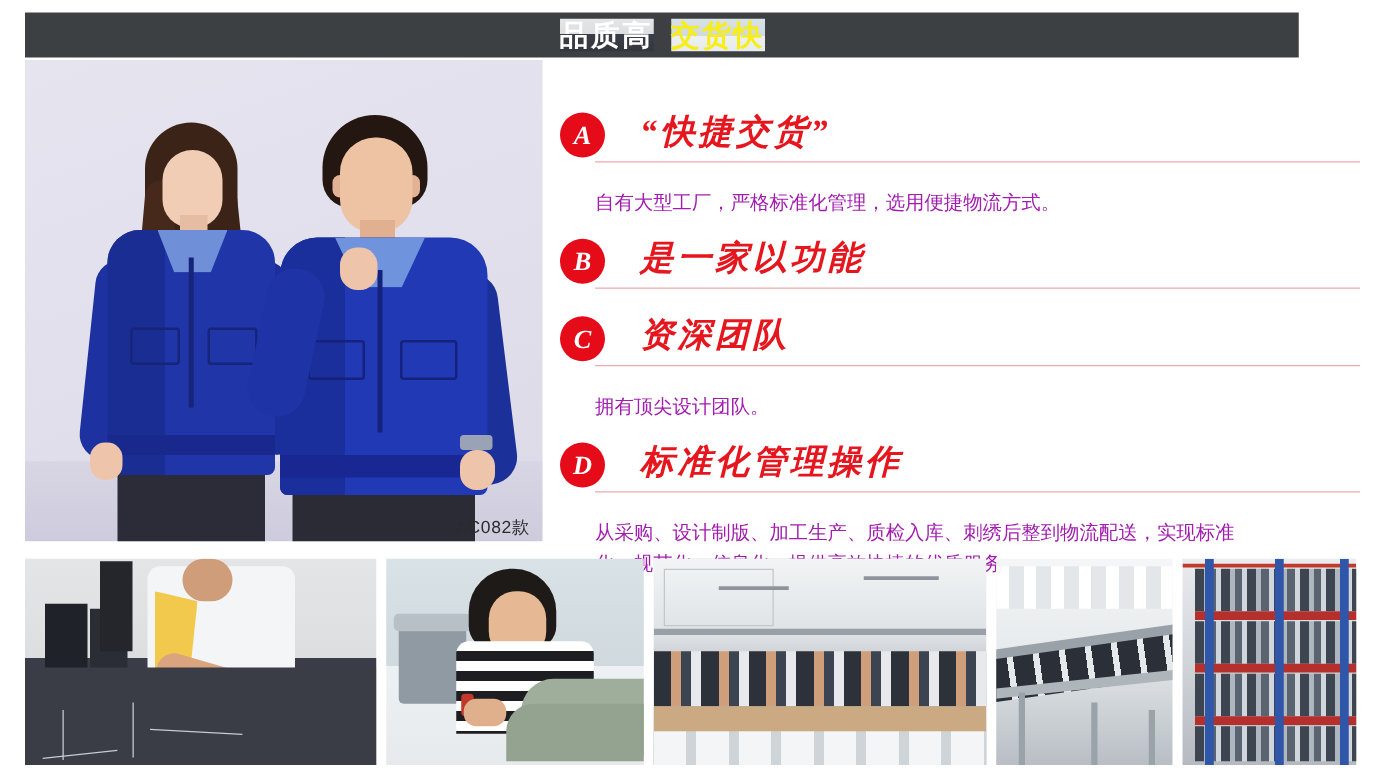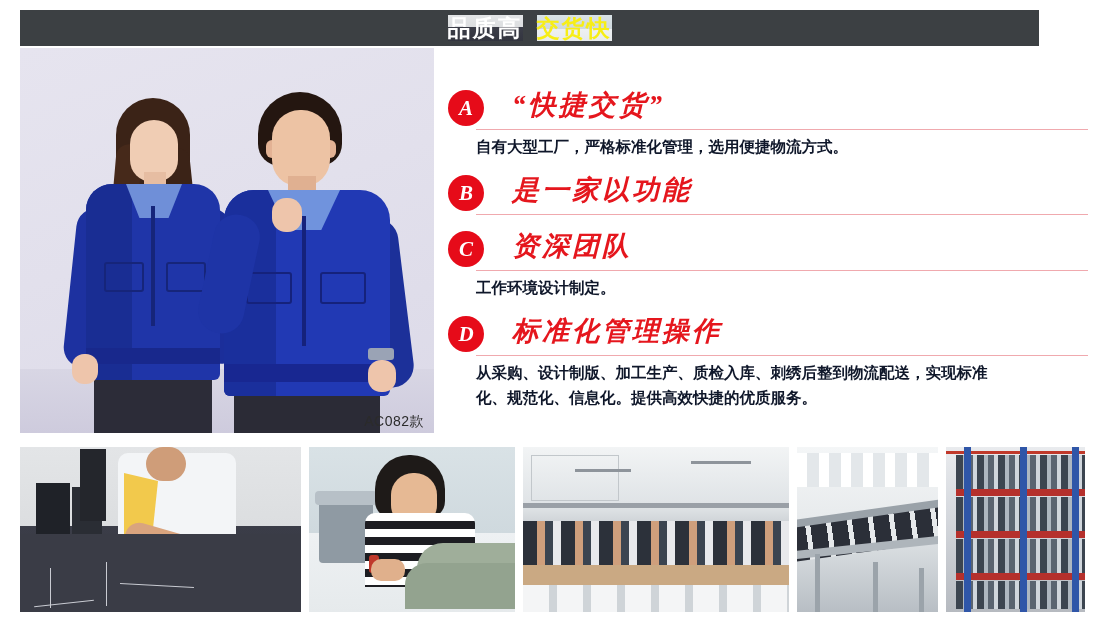--- a/index.html
+++ b/index.html
@@ -90,22 +90,22 @@
     position:absolute;left:44px;top:-1px;
     font-family:"Liberation Serif","DejaVu Serif",serif;
     font-size:27px;font-weight:bold;font-style:italic;
     color:#e5161d;letter-spacing:3px;white-space:nowrap;margin-left:20px;
   }
   .divider{
     position:absolute;left:28px;top:41px;width:612px;height:1px;
     background:#f0a9ae;
   }
   .feature-body{
-    margin:4px 0 0 28px;width:612px;
-    font-size:15.5px;line-height:1.62;color:#0f172a;font-weight:bold;
+    margin:20px 0 0 28px;width:612px;
+    font-size:15.5px;line-height:1.62;color:#a21caf;
   }
   .feature-body div{white-space:nowrap;}
 
   
   .f-a{margin-top:40px;}
   .f-b{margin-top:14px;}
   .f-c{margin-top:14px;}
   .f-d{margin-top:14px;}
 
   
@@ -270,21 +270,21 @@
         </div>
       </div>
 
       <div class="feature f-c">
         <div class="feature-head">
           <div class="badge">C</div>
           <div class="feature-title">资深团队</div>
           <div class="divider"></div>
         </div>
         <div class="feature-body">
-          <div>工作环境设计制定。</div>
+          <div>拥有顶尖设计团队。</div>
         </div>
       </div>
 
       <div class="feature f-d">
         <div class="feature-head">
           <div class="badge">D</div>
           <div class="feature-title">标准化管理操作</div>
           <div class="divider"></div>
         </div>
         <div class="feature-body">

